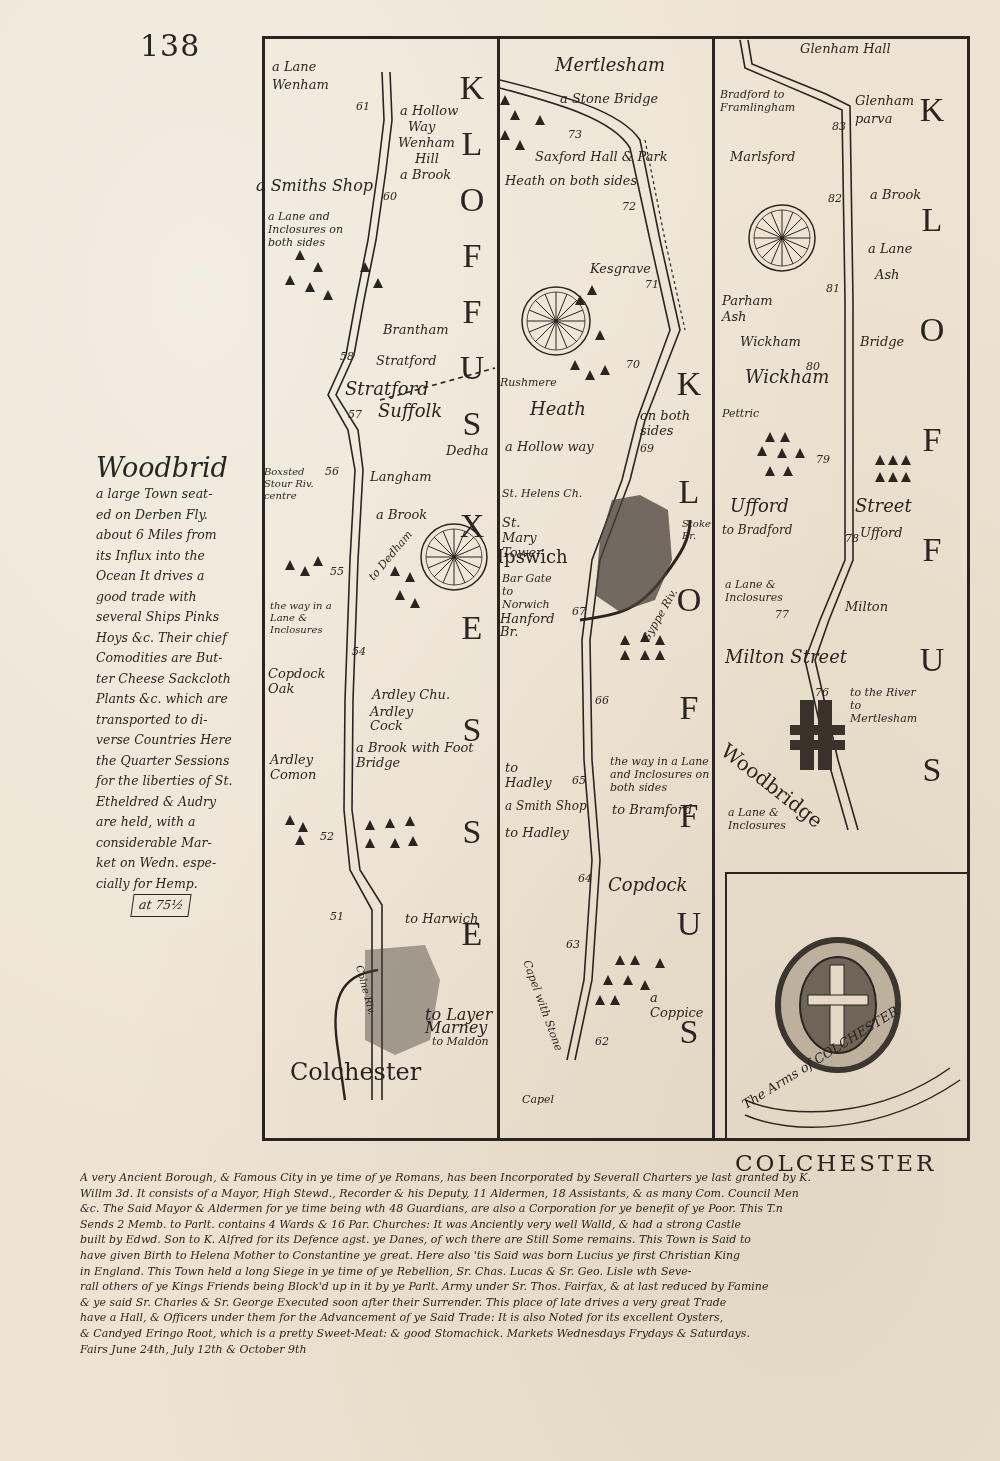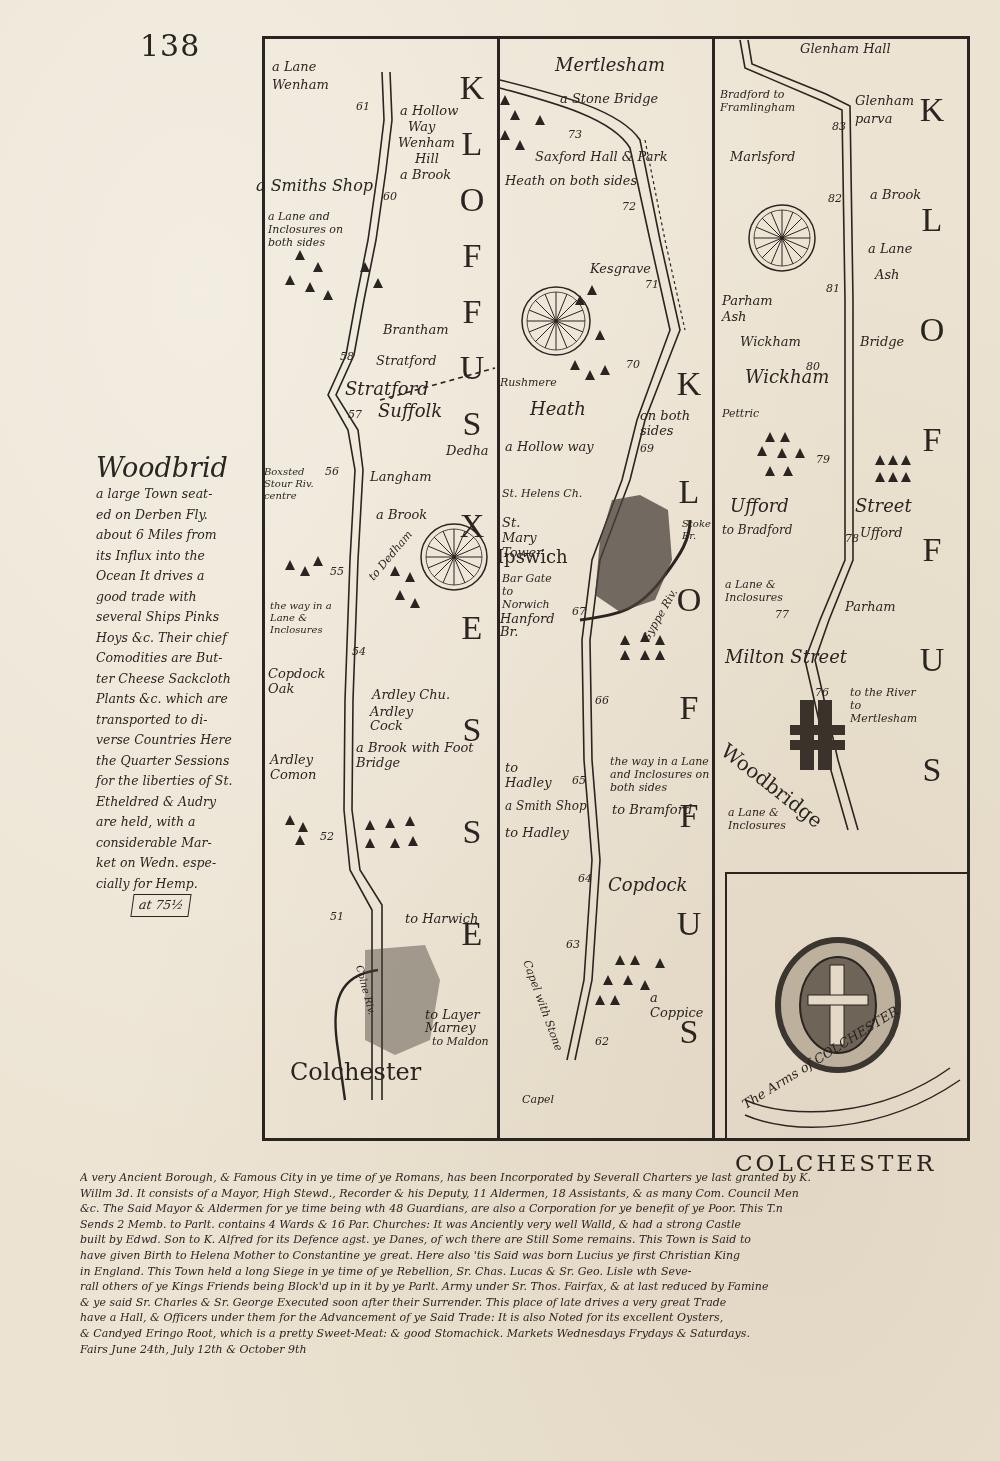--- a/index.html
+++ b/index.html
@@ -191,21 +191,21 @@
 <div class="lbl" style="left:376px;top:508px;">a Brook</div>
 <div class="lbl" style="left:360px;top:550px;font-size:11px;transform:rotate(-50deg);">to Dedham</div>
 <div class="lbl" style="left:270px;top:600px;width:70px;white-space:normal;font-size:10px;line-height:12px;">the way in a Lane &amp; Inclosures</div>
 <div class="lbl" style="left:268px;top:666px;width:60px;white-space:normal;line-height:15px;">Copdock Oak</div>
 <div class="lbl" style="left:372px;top:688px;">Ardley Chu.</div>
 <div class="lbl" style="left:370px;top:705px;width:60px;white-space:normal;line-height:14px;">Ardley Cock</div>
 <div class="lbl" style="left:356px;top:740px;width:120px;white-space:normal;line-height:15px;">a Brook with Foot Bridge</div>
 <div class="lbl" style="left:270px;top:752px;width:60px;white-space:normal;line-height:15px;">Ardley Comon</div>
 <div class="lbl" style="left:405px;top:912px;">to Harwich</div>
 <div class="lbl" style="left:340px;top:985px;font-size:10px;transform:rotate(75deg);">Colne Riv.</div>
-<div class="lbl" style="left:425px;top:1008px;width:70px;white-space:normal;font-size:13px;line-height:13px;">to Layer Marney</div>
+<div class="lbl" style="left:425px;top:1008px;width:70px;white-space:normal;font-size:16px;line-height:13px;">to Layer Marney</div>
 <div class="lbl" style="left:432px;top:1036px;font-size:11px;">to Maldon</div>
 <div class="lbl town" style="left:290px;top:1060px;">Colchester</div>
 
 <div class="mile" style="left:356px;top:100px;">61</div>
 <div class="mile" style="left:383px;top:190px;">60</div>
 <div class="mile" style="left:340px;top:350px;">58</div>
 <div class="mile" style="left:348px;top:408px;">57</div>
 <div class="mile" style="left:325px;top:465px;">56</div>
 <div class="mile" style="left:330px;top:565px;">55</div>
 <div class="mile" style="left:352px;top:645px;">54</div>
@@ -260,21 +260,21 @@
 <div class="lbl" style="left:722px;top:293px;width:50px;white-space:normal;line-height:16px;">Parham Ash</div>
 <div class="lbl" style="left:740px;top:335px;">Wickham</div>
 <div class="lbl" style="left:860px;top:335px;">Bridge</div>
 <div class="lbl big" style="left:745px;top:368px;">Wickham</div>
 <div class="lbl" style="left:722px;top:408px;font-size:11px;">Pettric</div>
 <div class="lbl big" style="left:730px;top:497px;">Ufford</div>
 <div class="lbl big" style="left:855px;top:497px;">Street</div>
 <div class="lbl" style="left:722px;top:524px;font-size:12px;">to Bradford</div>
 <div class="lbl" style="left:860px;top:526px;">Ufford</div>
 <div class="lbl" style="left:725px;top:578px;width:60px;white-space:normal;font-size:11px;line-height:13px;">a Lane &amp; Inclosures</div>
-<div class="lbl" style="left:845px;top:600px;">Parham</div>
+<div class="lbl" style="left:845px;top:600px;">Milton</div>
 <div class="lbl big" style="left:725px;top:648px;">Milton Street</div>
 <div class="lbl" style="left:850px;top:686px;width:70px;white-space:normal;font-size:11px;line-height:13px;">to the River to Mertlesham</div>
 <div class="lbl town" style="left:730px;top:740px;font-size:20px;transform:rotate(38deg);transform-origin:left top;">Woodbridge</div>
 <div class="lbl" style="left:728px;top:806px;width:60px;white-space:normal;font-size:11px;line-height:13px;">a Lane &amp; Inclosures</div>
 
 <div class="mile" style="left:832px;top:120px;">83</div>
 <div class="mile" style="left:828px;top:192px;">82</div>
 <div class="mile" style="left:826px;top:282px;">81</div>
 <div class="mile" style="left:806px;top:360px;">80</div>
 <div class="mile" style="left:816px;top:453px;">79</div>

